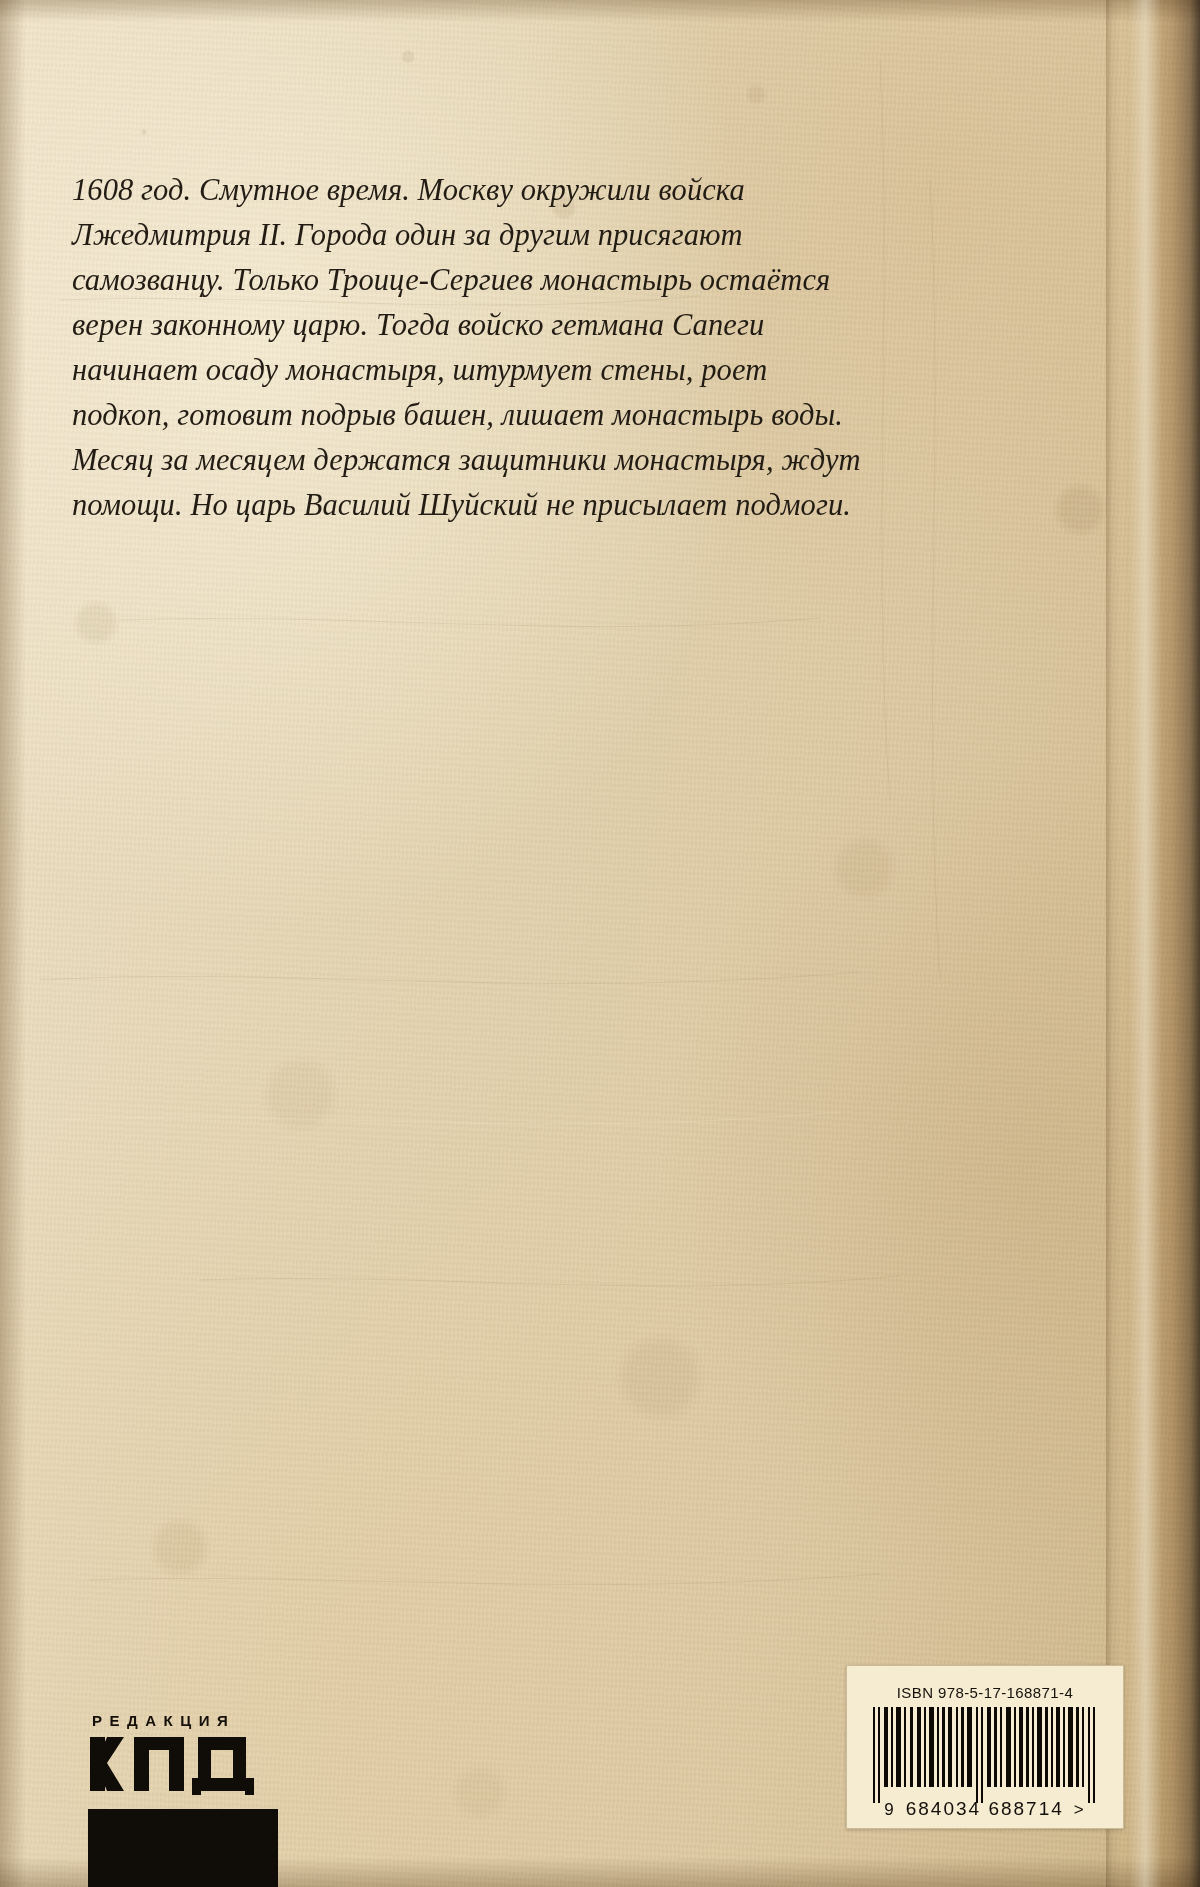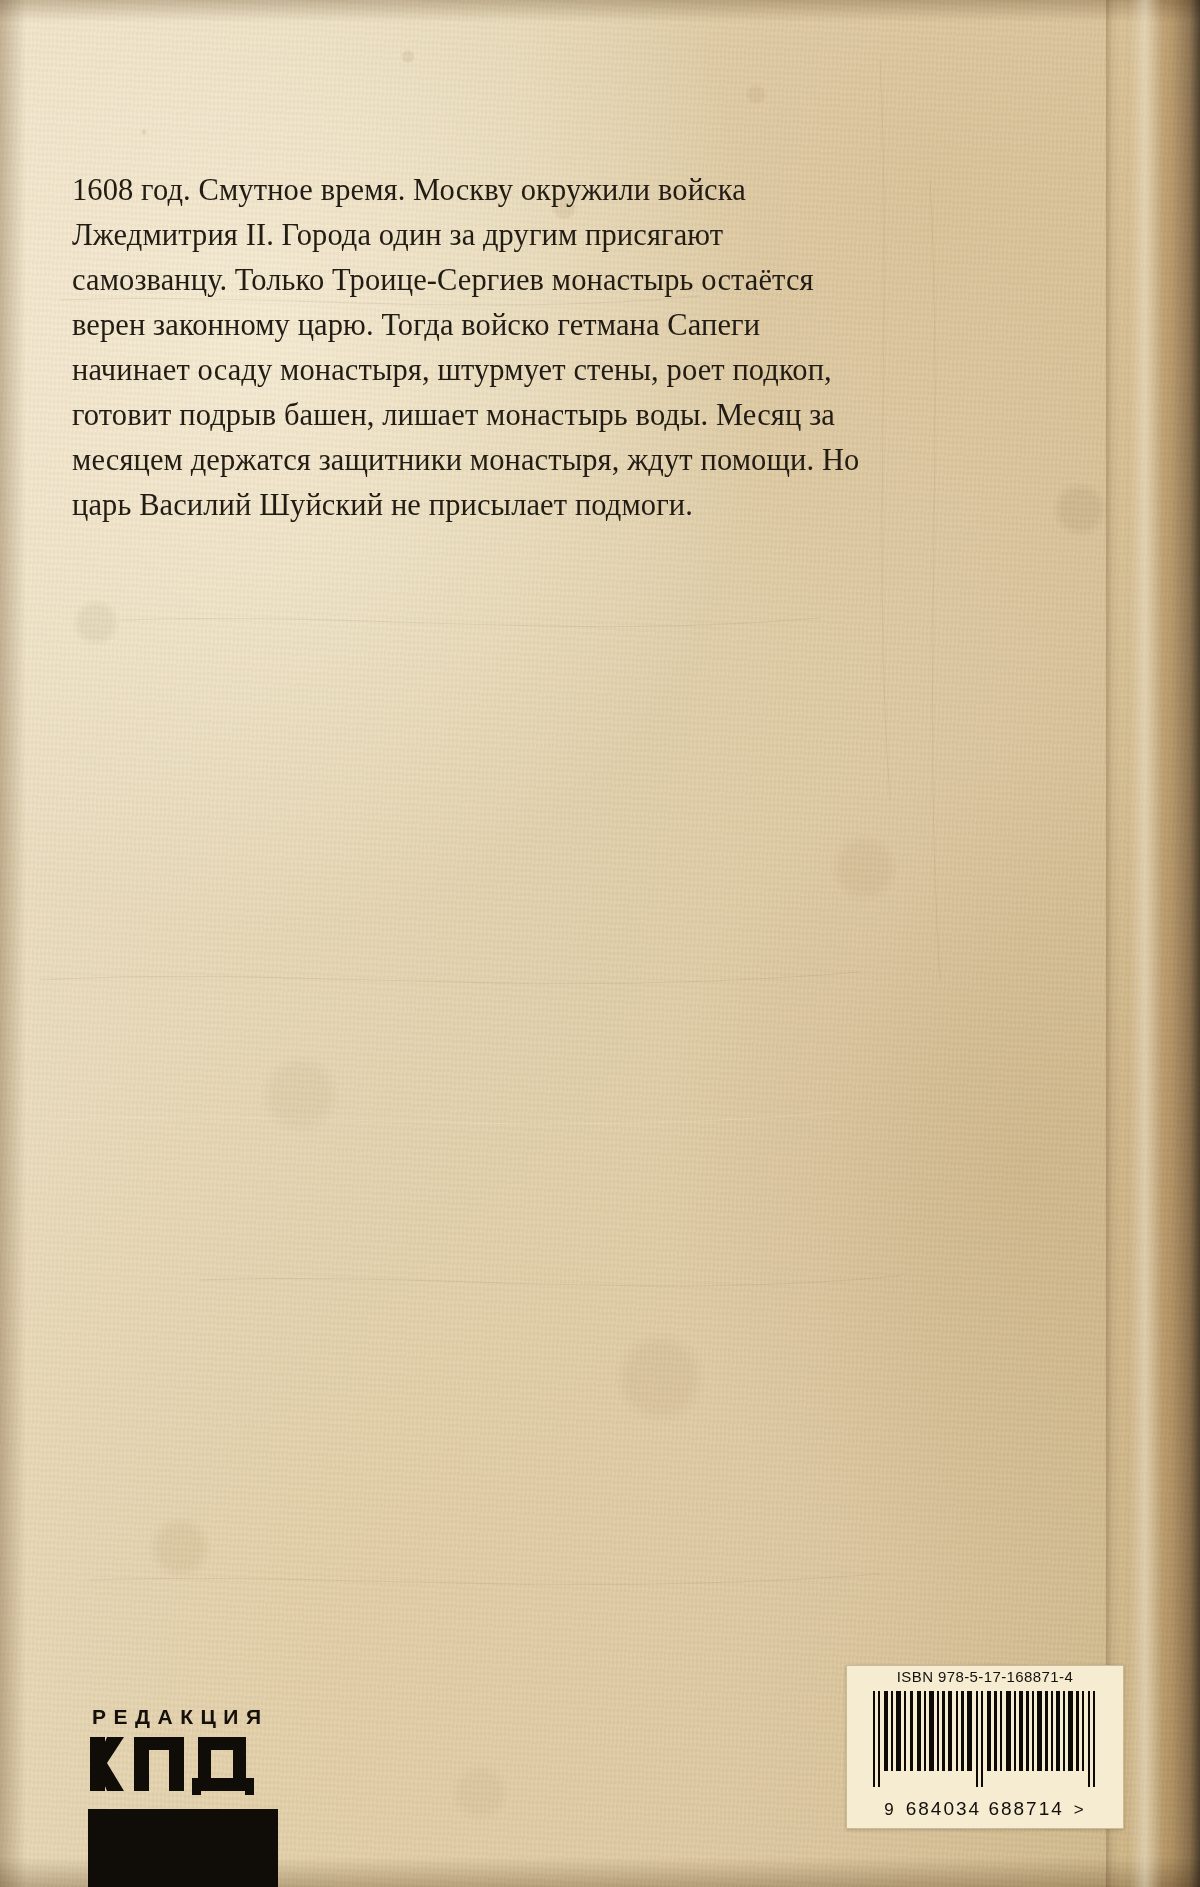--- a/index.html
+++ b/index.html
@@ -131,33 +131,34 @@
     top: 168px;
     width: 790px;
   }
   .blurb p {
     margin: 0 0 38px 0;
     font-family: "Liberation Serif", serif;
     font-size: 30.5px;
     line-height: 45px;
     color: #221c14;
     letter-spacing: 0.1px;
+    font-style: italic;
   }
   .blurb p:last-child { margin-bottom: 0; }
 
   
   .publisher {
     position: absolute;
     left: 88px;
     bottom: 0px;
     width: 230px;
   }
   .publisher-word {
     font-family: "Liberation Sans", sans-serif;
-    font-size: 21px;
+    font-size: 15px;
     font-weight: 700;
     letter-spacing: 7.5px;
     color: #15100a;
     margin-left: 4px;
     margin-bottom: 4px;
   }
   .publisher-mark {
     width: 190px;
     height: 62px;
   }
@@ -179,21 +180,21 @@
     border: 1px solid #cbbb97;
     box-shadow: 0 1px 3px rgba(60,44,24,0.25);
     padding: 0;
   }
   .isbn-line {
     font-family: "Liberation Sans", sans-serif;
     font-size: 15px;
     color: #15110b;
     letter-spacing: 0.4px;
     text-align: center;
-    padding-top: 2px;
+    padding-top: 18px;
   }
   .bars {
     margin: 6px auto 0 auto;
     width: 232px;
     height: 96px;
     display: block;
   }
   .ean-digits {
     position: absolute;
     left: 0;

